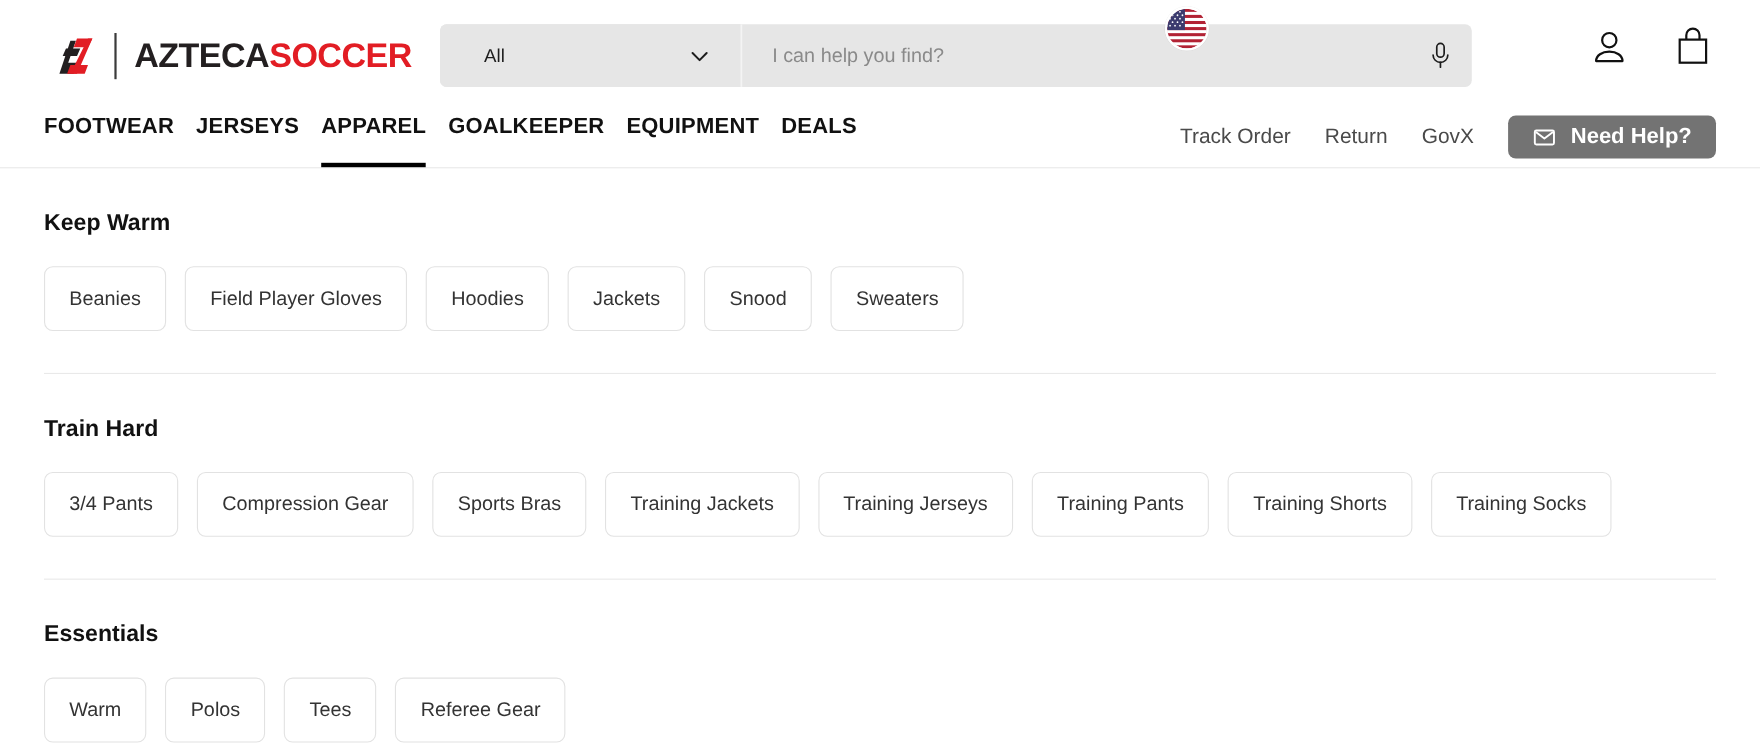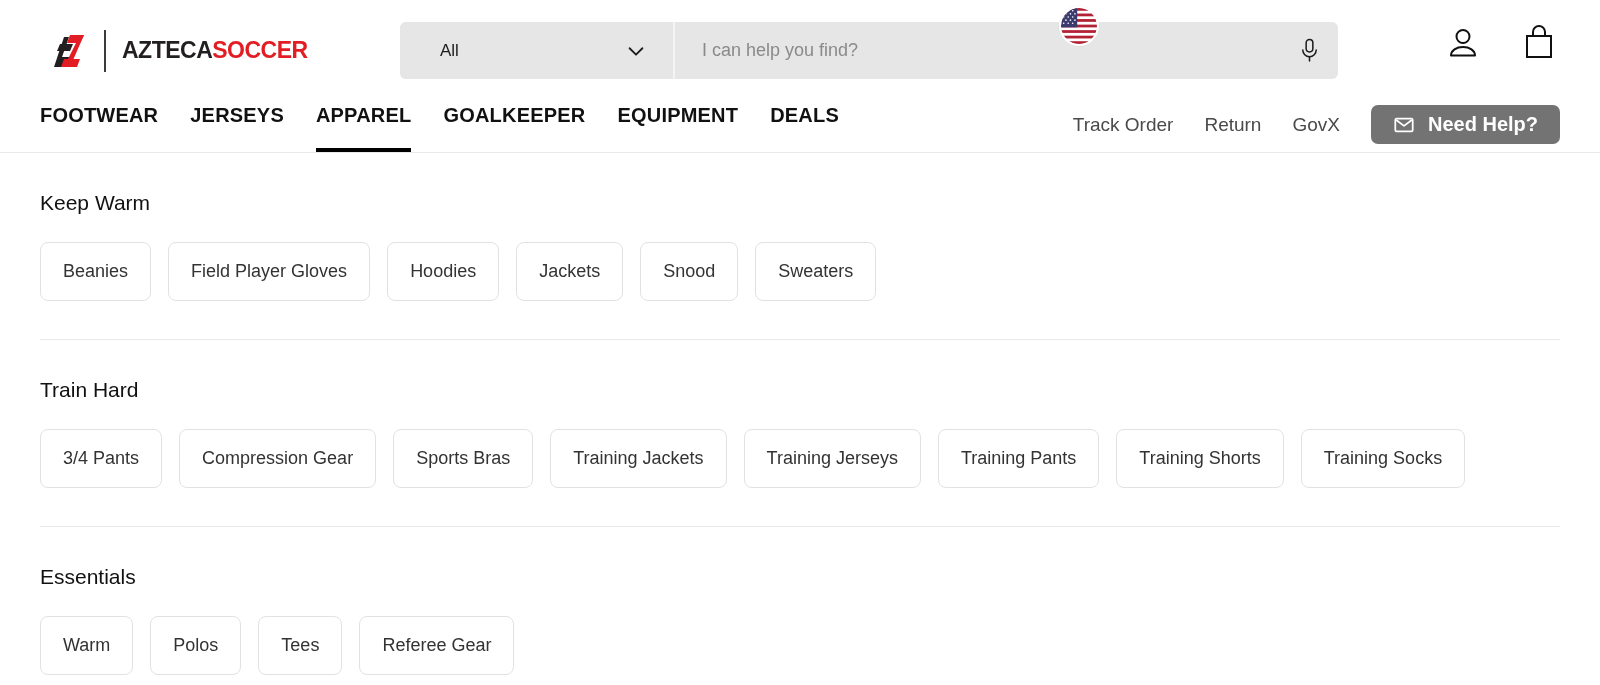--- a/index.html
+++ b/index.html
@@ -30,21 +30,21 @@
     cursor: pointer;
   }
   .logo-mark { width: 52px; height: 44px; display: block; }
   .logo-divider {
     width: 2px;
     height: 42px;
     background: #3b3b3b;
     margin: 0 16px 0 12px;
   }
   .logo-word {
-    font-size: 23px;
+    font-size: 31px;
     font-weight: bold;
     letter-spacing: -0.5px;
     line-height: 1;
     white-space: nowrap;
   }
   .logo-word .az { color: #231f20; }
   .logo-word .sc { color: #e21d24; }
 
   
   .search-wrap {
@@ -144,21 +144,21 @@
     position: relative;
     height: 52px;
     display: flex;
     align-items: flex-start;
     padding: 0 40px;
     border-bottom: 1px solid #e9e9e9;
   }
   .nav-main {
     display: flex;
     align-items: flex-end;
-    gap: 32px;
+    gap: 20px;
     height: 100%;
   }
   .nav-item {
     position: relative;
     font-size: 20px;
     font-weight: bold;
     letter-spacing: 0.2px;
     color: #111111;
     cursor: pointer;
     padding-top: 3px;
@@ -208,21 +208,21 @@
   }
   .help-btn svg { width: 22px; height: 22px; flex: 0 0 auto; }
 
   
   .content { padding: 0 40px; }
 
   .section { padding-top: 38px; }
   .section + .section { border-top: 1px solid #e9e9e9; }
   .section-title {
     font-size: 21px;
-    font-weight: normal;
+    font-weight: bold;
     color: #111111;
     margin-bottom: 27px;
   }
   .chips {
     display: flex;
     flex-wrap: wrap;
     gap: 17px;
     padding-bottom: 38px;
   }
   .chip {

